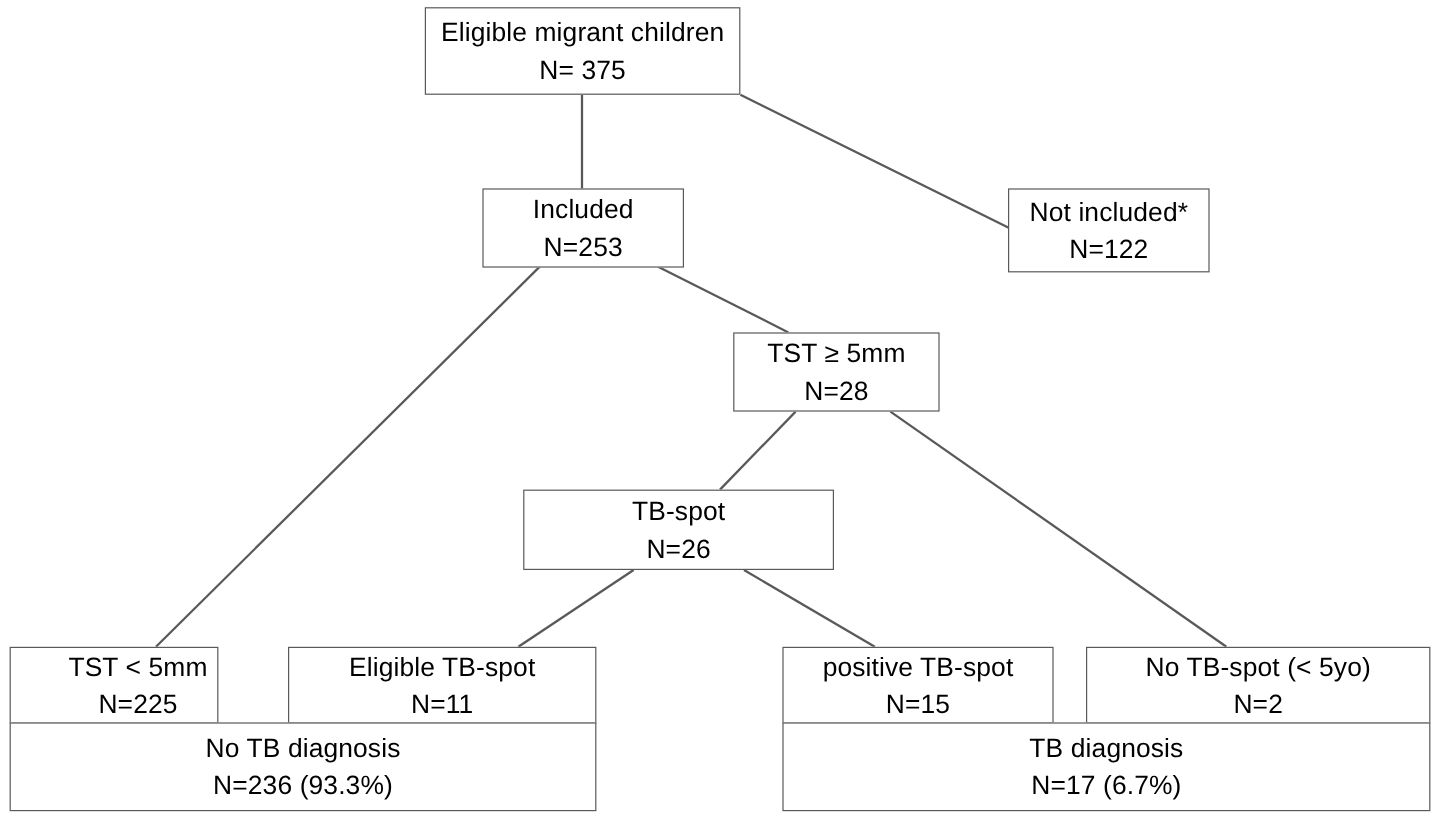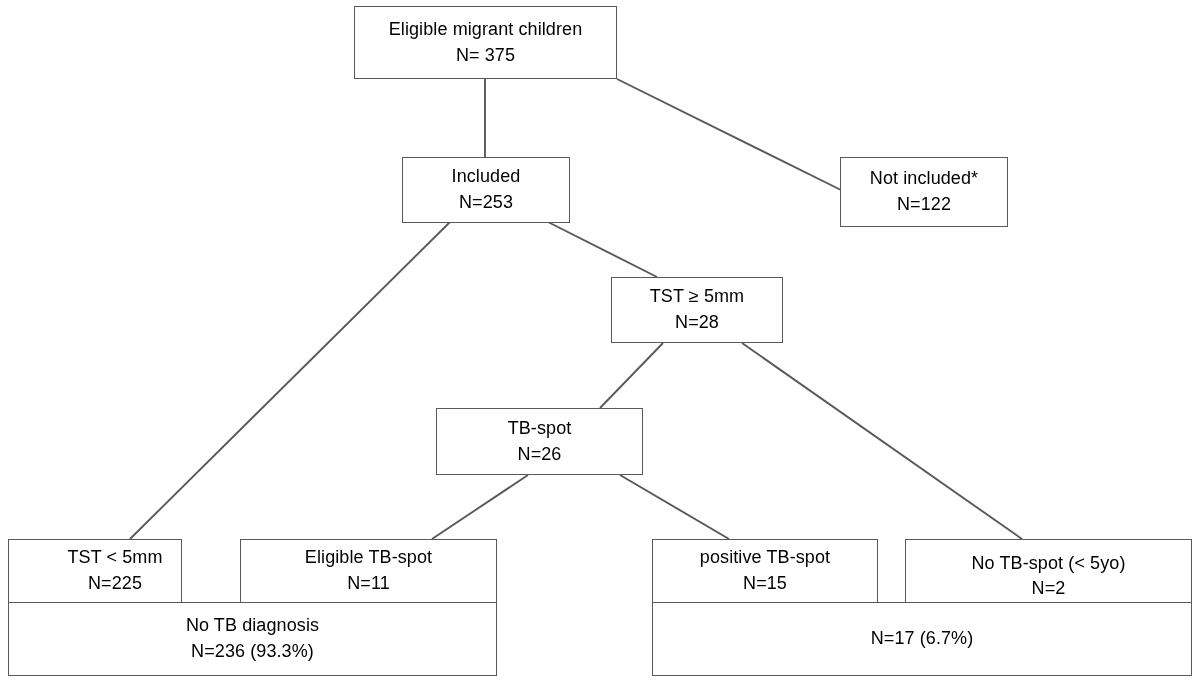--- a/index.html
+++ b/index.html
@@ -27,21 +27,21 @@
     position: absolute;
     box-sizing: border-box;
     border: 1.6px solid #58595b;
     background: #ffffff;
     display: flex;
     flex-direction: column;
     align-items: center;
     justify-content: center;
     text-align: center;
     color: #000000;
-    font-size: 18px;
+    font-size: 22px;
     line-height: 1.42;
     letter-spacing: 0.1px;
   }
   .node .line1 { display: block; white-space: nowrap; }
   .node .line2 { display: block; white-space: nowrap; }
   .node.bold .line1 { font-weight: normal; }
 </style>
 </head>
 <body>
 
@@ -81,21 +81,21 @@
   <div class="node" style="left:840px; top:157px; width:168px; height:70px;">
     <span class="line1">Not included*</span>
     <span class="line2">N=122</span>
   </div>
 
   <div class="node" style="left:611px; top:277px; width:172px; height:66px;">
     <span class="line1">TST ≥ 5mm</span>
     <span class="line2">N=28</span>
   </div>
 
-  <div class="node" style="left:436px; top:408px; width:207px; height:67px;text-align:right;">
+  <div class="node" style="left:436px; top:408px; width:259px; height:67px;text-align:right;">
     <span class="line1">TB-spot</span>
     <span class="line2">N=26</span>
   </div>
 
   <div class="node" style="left:8px; top:539px; width:174px; height:64px;padding-left:40px;">
     <span class="line1">TST &lt; 5mm</span>
     <span class="line2">N=225</span>
   </div>
 
   <div class="node" style="left:240px; top:539px; width:257px; height:64px;">
@@ -112,16 +112,17 @@
     <span class="line1">No TB-spot (&lt; 5yo)</span>
     <span class="line2">N=2</span>
   </div>
 
   <div class="node bold" style="left:8px; top:602px; width:489px; height:74px;">
     <span class="line1">No TB diagnosis</span>
     <span class="line2">N=236 (93.3%)</span>
   </div>
 
   <div class="node bold" style="left:652px; top:602px; width:540px; height:74px;">
+    <span class="line1">TB diagnosis</span>
     <span class="line2">N=17 (6.7%)</span>
   </div>
 
 </div>
 
 </body></html>

